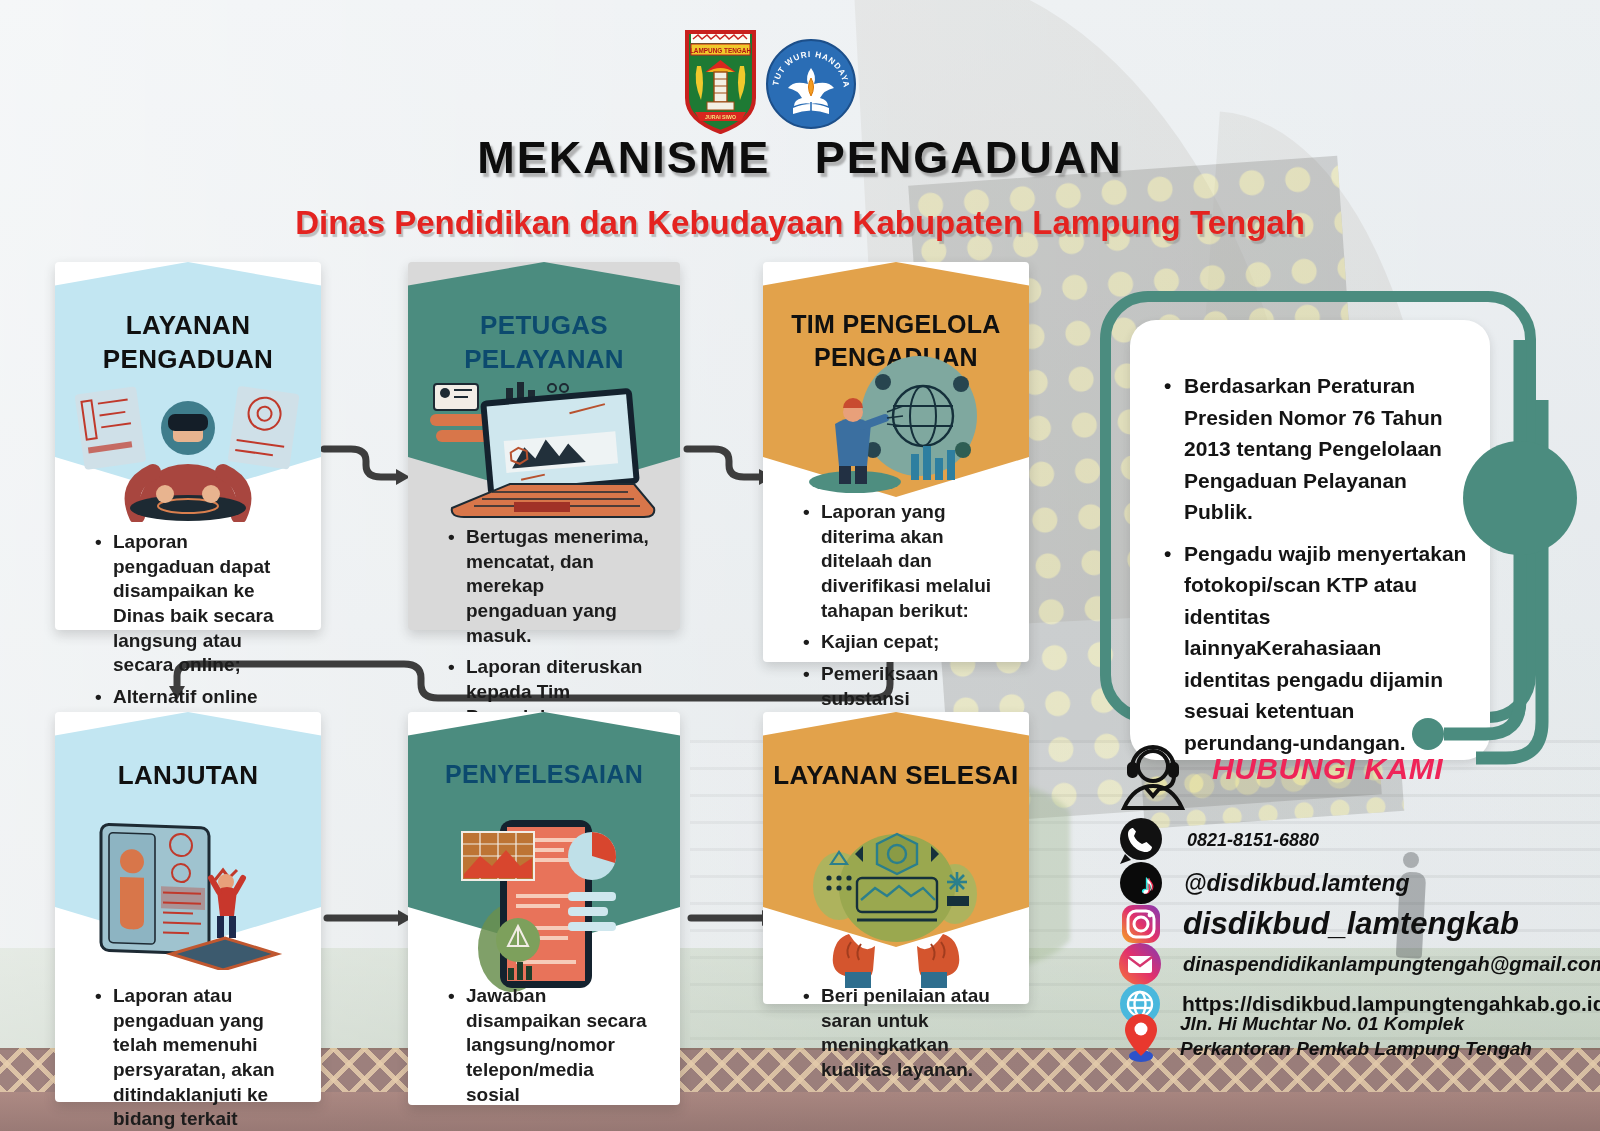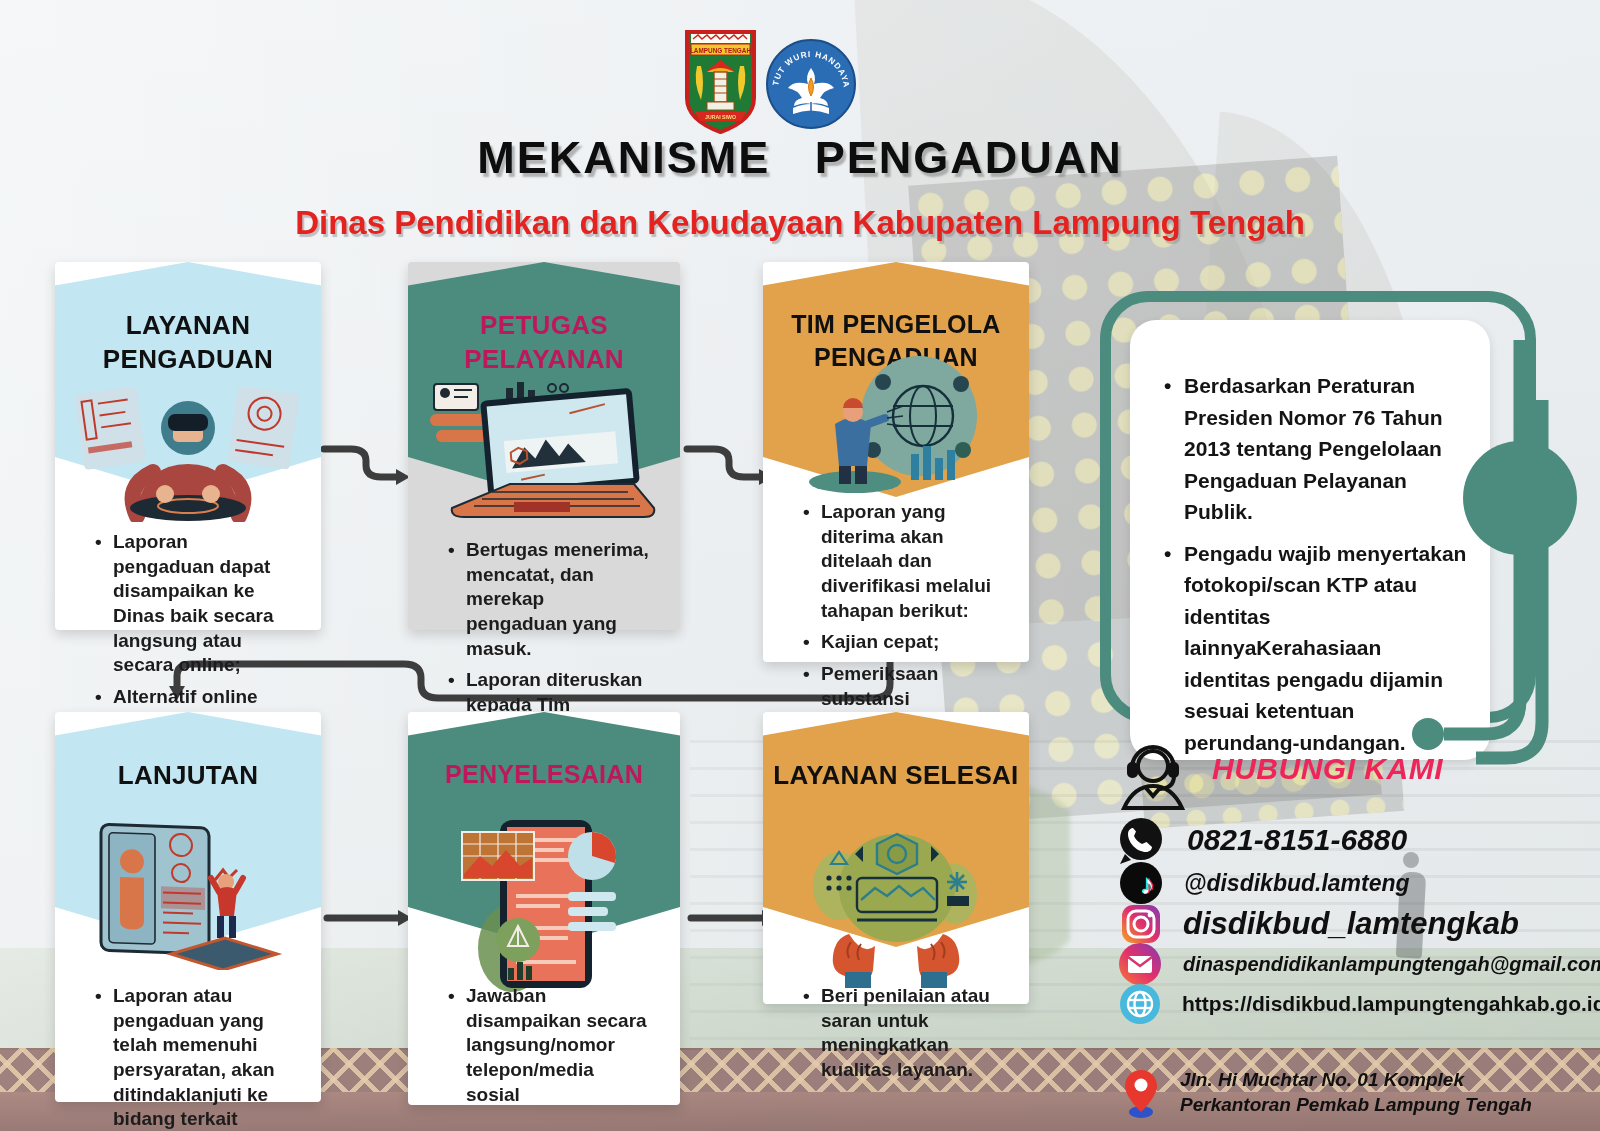--- a/index.html
+++ b/index.html
@@ -40,21 +40,21 @@
          letter-spacing:2px;word-spacing:30px;text-shadow:3px 4px 2px rgba(125,125,125,.55);}
   .subtitle{left:0;top:204px;width:1600px;text-align:center;font-size:33px;font-weight:700;color:#e42320;
          text-shadow:2px 3px 1px rgba(140,140,140,.5);}
   
   .step{position:absolute;background:#ffffff;border-radius:4px;box-shadow:0 5px 12px rgba(40,40,40,.18);}
   .step .head{position:absolute;left:0;top:0;width:100%;height:235px;
          clip-path:polygon(50% 0,100% 10%,100% 83%,50% 100%,0 83%,0 10%);}
   .head.blue{background:#c2e6f2;} .head.teal{background:#4b8c7f;} .head.orange{background:#e2a24b;}
   .step .stitle{position:absolute;left:0;top:46px;width:100%;text-align:center;font-weight:700;
          font-size:26px;line-height:1.32;color:#101010;letter-spacing:.3px;}
-  .step .stitle.light{color:#be185d;}
+  .step .stitle.light{color:#0c4a6e;}
   .step ul{position:absolute;left:22px;right:14px;margin:16px;padding:0;list-style:none;}
   .step li{position:relative;padding-left:20px;margin-bottom:7px;font-size:19px;font-weight:700;
          line-height:1.3;color:#1c1c1c;}
   .step li::before{content:"•";position:absolute;left:2px;top:0;}
   .illu{position:absolute;}
   .graybody{background:#d9d9d9;}
   
   .infoborder{left:1100px;top:291px;width:414px;height:410px;border:11px solid #4b8c7f;border-radius:48px;background:transparent;}
   .infocard{left:1130px;top:320px;width:360px;height:440px;background:#ffffff;border-radius:26px;box-shadow:0 4px 10px rgba(40,40,40,.15);}
   .infocard ul{margin:0;padding:50px 22px 0 34px;list-style:none;}
@@ -212,21 +212,21 @@
         <line x1="96" y1="96" x2="120" y2="93" stroke="#b8522f" stroke-width="2"></line>
       </g>
       <path d="M30 128 L88 104 H212 L232 128 q2 9 -10 9 H42 q-14 0 -12 -9 z" fill="#d8764a" stroke="#1d2a33" stroke-width="2"></path>
       <g stroke="#1d2a33" stroke-width="1.4">
           <line x1="70" y1="112" x2="206" y2="112"></line>
           <line x1="60" y1="119" x2="212" y2="119"></line>
           <line x1="52" y1="126" x2="218" y2="126"></line>
         </g>
       <rect x="92" y="122" width="56" height="10" fill="#a13227"></rect>
     </svg>
-    <ul style="top:260px;">
+    <ul style="top:247px;">
       <li>Bertugas menerima, mencatat, dan merekap pengaduan yang masuk.</li>
       <li>Laporan diteruskan kepada Tim Pengelola Pengaduan.</li>
     </ul>
   </div>
 
   <div class="step" style="left:763px;top:262px;width:266px;height:400px;z-index:3;">
     <div class="head orange"></div>
     <div class="stitle" style="font-size:25px;">TIM PENGELOLA PENGADUAN</div>
     <svg class="illu" style="left:40px;top:92px;" width="186" height="140" viewBox="0 0 186 140">
       <ellipse cx="116" cy="62" rx="58" ry="60" fill="#7fa89f"></ellipse>
@@ -420,21 +420,21 @@
     </svg>
   </div>
   <div class="abs contact-heading" style="z-index:6;">HUBUNGI KAMI</div>
 
   <div class="crow" style="left:1115px;top:814px;z-index:6;">
     <svg width="52" height="52" viewBox="0 0 52 52">
       <circle cx="26" cy="25" r="21" fill="#111111"></circle>
       <path d="M10 40 l-5 10 11 -4 z" fill="#111111"></path>
       <path d="M18 14 c-2.5 0 -5 2.5 -5 6 c0 9 9 18 18 18 c3.5 0 6 -2.5 6 -5 l-5.5 -5 -4.5 2 c-3.5 -1.5 -6.5 -4.5 -8 -8 l2 -4.5 z" fill="#ffffff"></path>
     </svg>
-    <span class="ctext" style="font-size:30px;">0821-8151-6880</span>
+    <span class="ctext" style="font-size:18px;">0821-8151-6880</span>
   </div>
 
   <div class="crow" style="left:1118px;top:860px;z-index:6;">
     <svg width="46" height="46" viewBox="0 0 46 46">
       <circle cx="23" cy="23" r="21" fill="#0a0a0a"></circle>
       <text x="21" y="33" font-size="28" font-weight="bold" fill="#25f4ee">♪</text>
       <text x="24" y="34" font-size="28" font-weight="bold" fill="#fe2c55">♪</text>
       <text x="22.5" y="33.5" font-size="28" font-weight="bold" fill="#ffffff">♪</text>
     </svg>
     <span class="ctext" style="font-size:23px;">@disdikbud.lamteng</span>
@@ -477,21 +477,21 @@
     <svg width="44" height="44" viewBox="0 0 44 44">
       <circle cx="22" cy="22" r="20" fill="#49b8dd"></circle>
       <circle cx="22" cy="22" r="12" fill="none" stroke="#ffffff" stroke-width="2.4"></circle>
       <ellipse cx="22" cy="22" rx="5.5" ry="12" fill="none" stroke="#ffffff" stroke-width="2.4"></ellipse>
       <line x1="10" y1="18" x2="34" y2="18" stroke="#ffffff" stroke-width="2.4"></line>
       <line x1="10" y1="26" x2="34" y2="26" stroke="#ffffff" stroke-width="2.4"></line>
     </svg>
     <span class="ctext upright" style="font-size:21px;">https://disdikbud.lampungtengahkab.go.id/</span>
   </div>
 
-  <div class="crow" style="left:1122px;top:1068px;z-index:6;align-items:flex-start;justify-content:space-between;">
+  <div class="crow" style="left:1122px;top:1012px;z-index:6;align-items:flex-start;justify-content:space-between;">
     <svg width="38" height="52" viewBox="0 0 38 52">
       <ellipse cx="19" cy="44" rx="12" ry="6" fill="#2e52c9"></ellipse>
       <path d="M19 2 C10 2 3 9 3 18 c0 11 16 26 16 26 s16 -15 16 -26 C35 9 28 2 19 2 z" fill="#e8382e"></path>
       <circle cx="19" cy="17" r="6.5" fill="#ffffff"></circle>
     </svg>
     <span class="ctext addr" style="font-size:19px;">Jln. Hi Muchtar No. 01 Komplek Perkantoran Pemkab Lampung Tengah</span>
   </div>
 
 </div>
 

